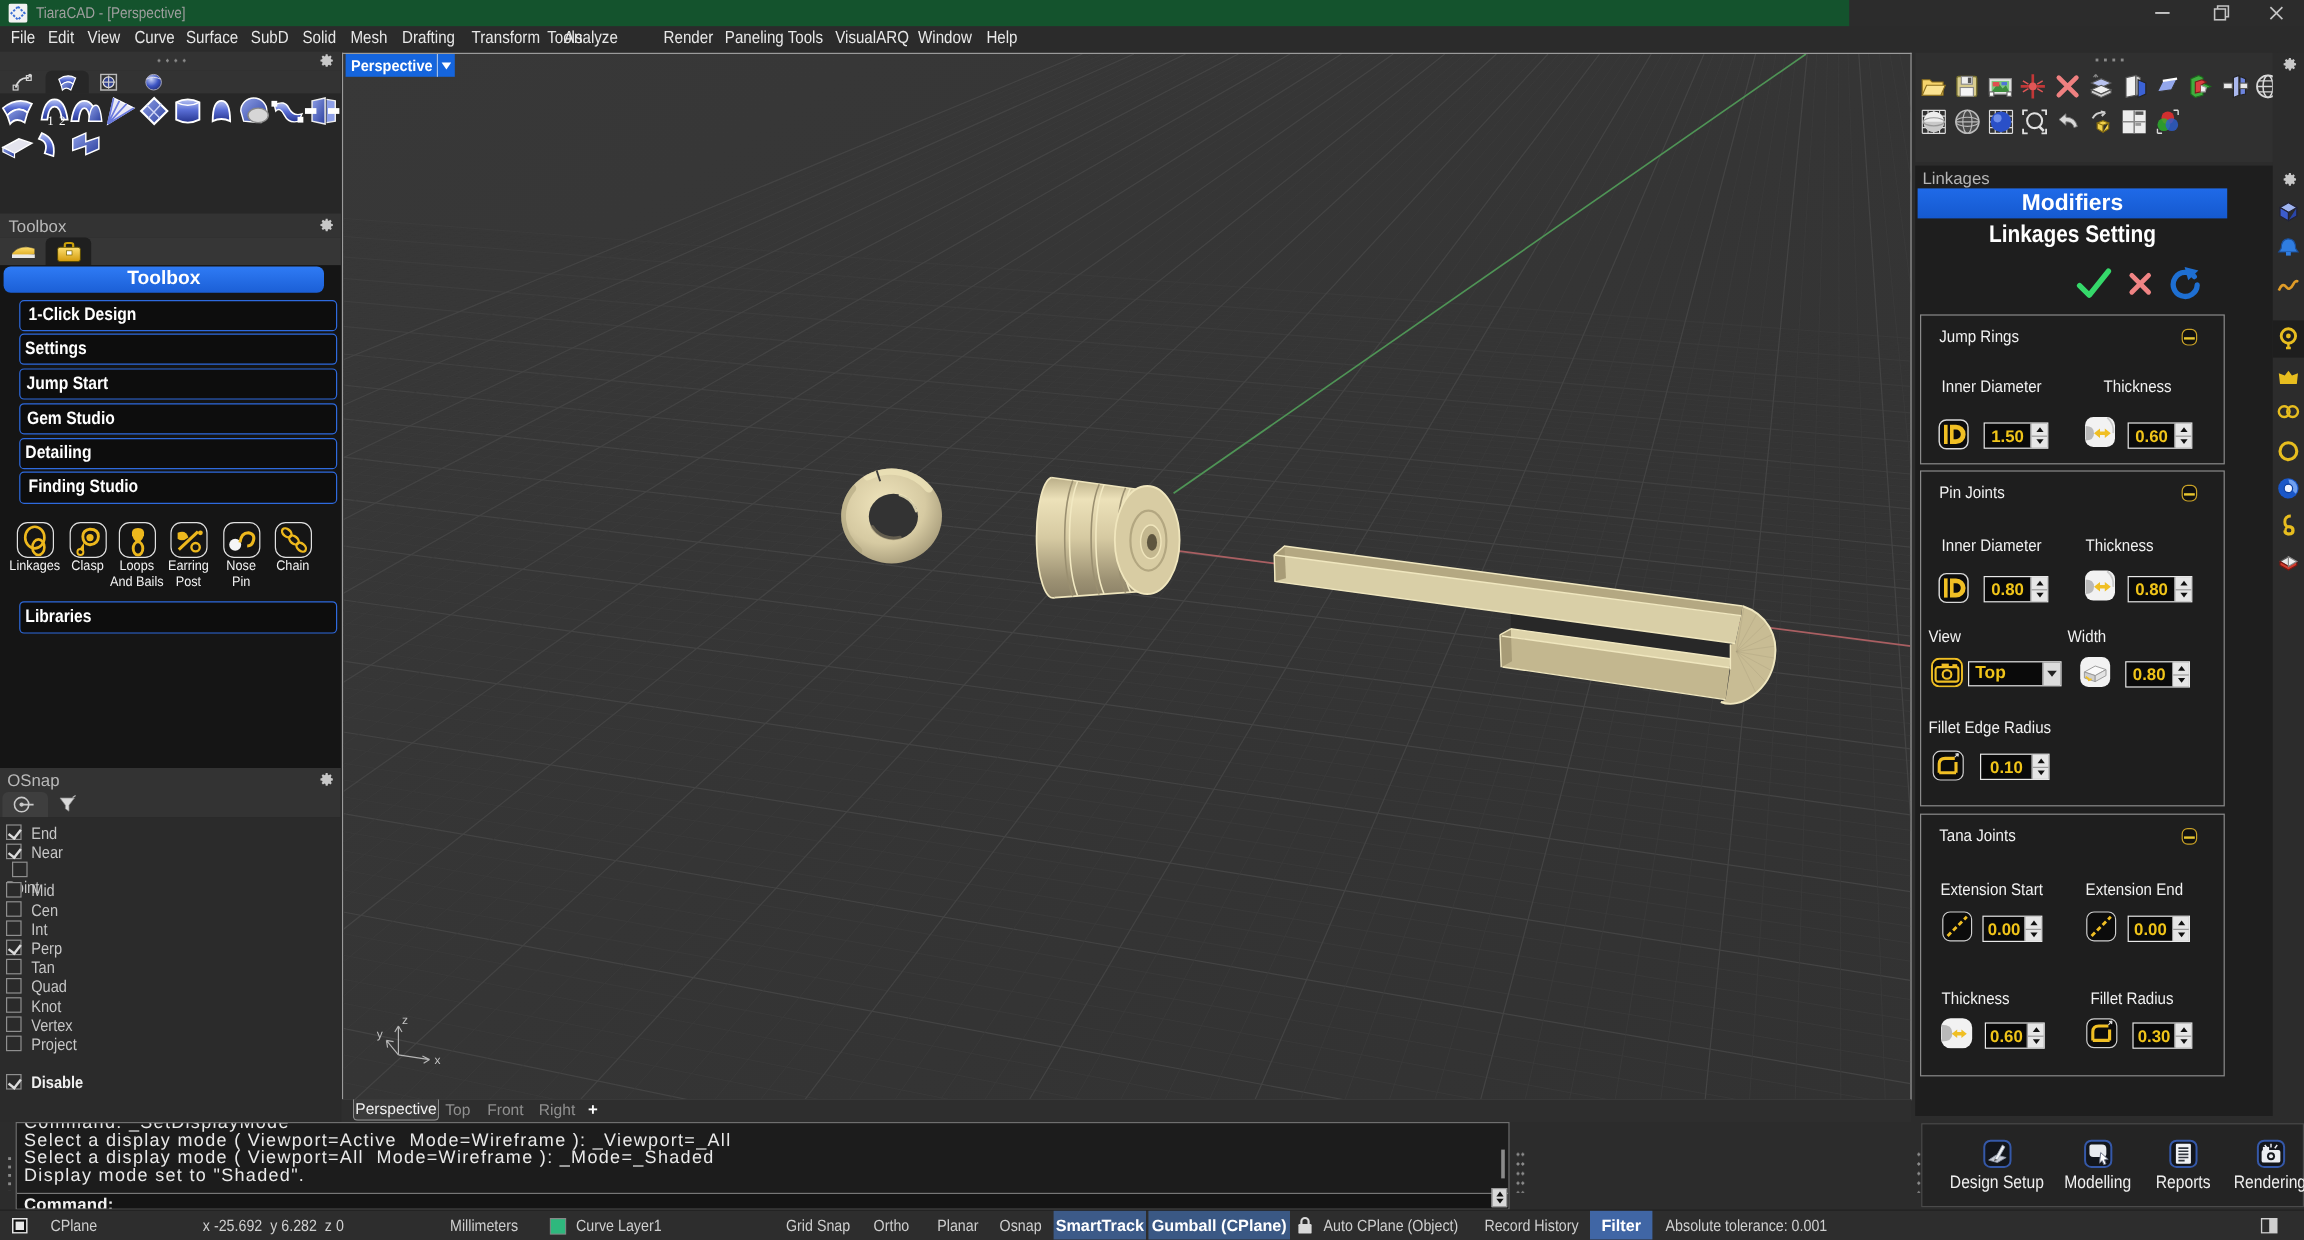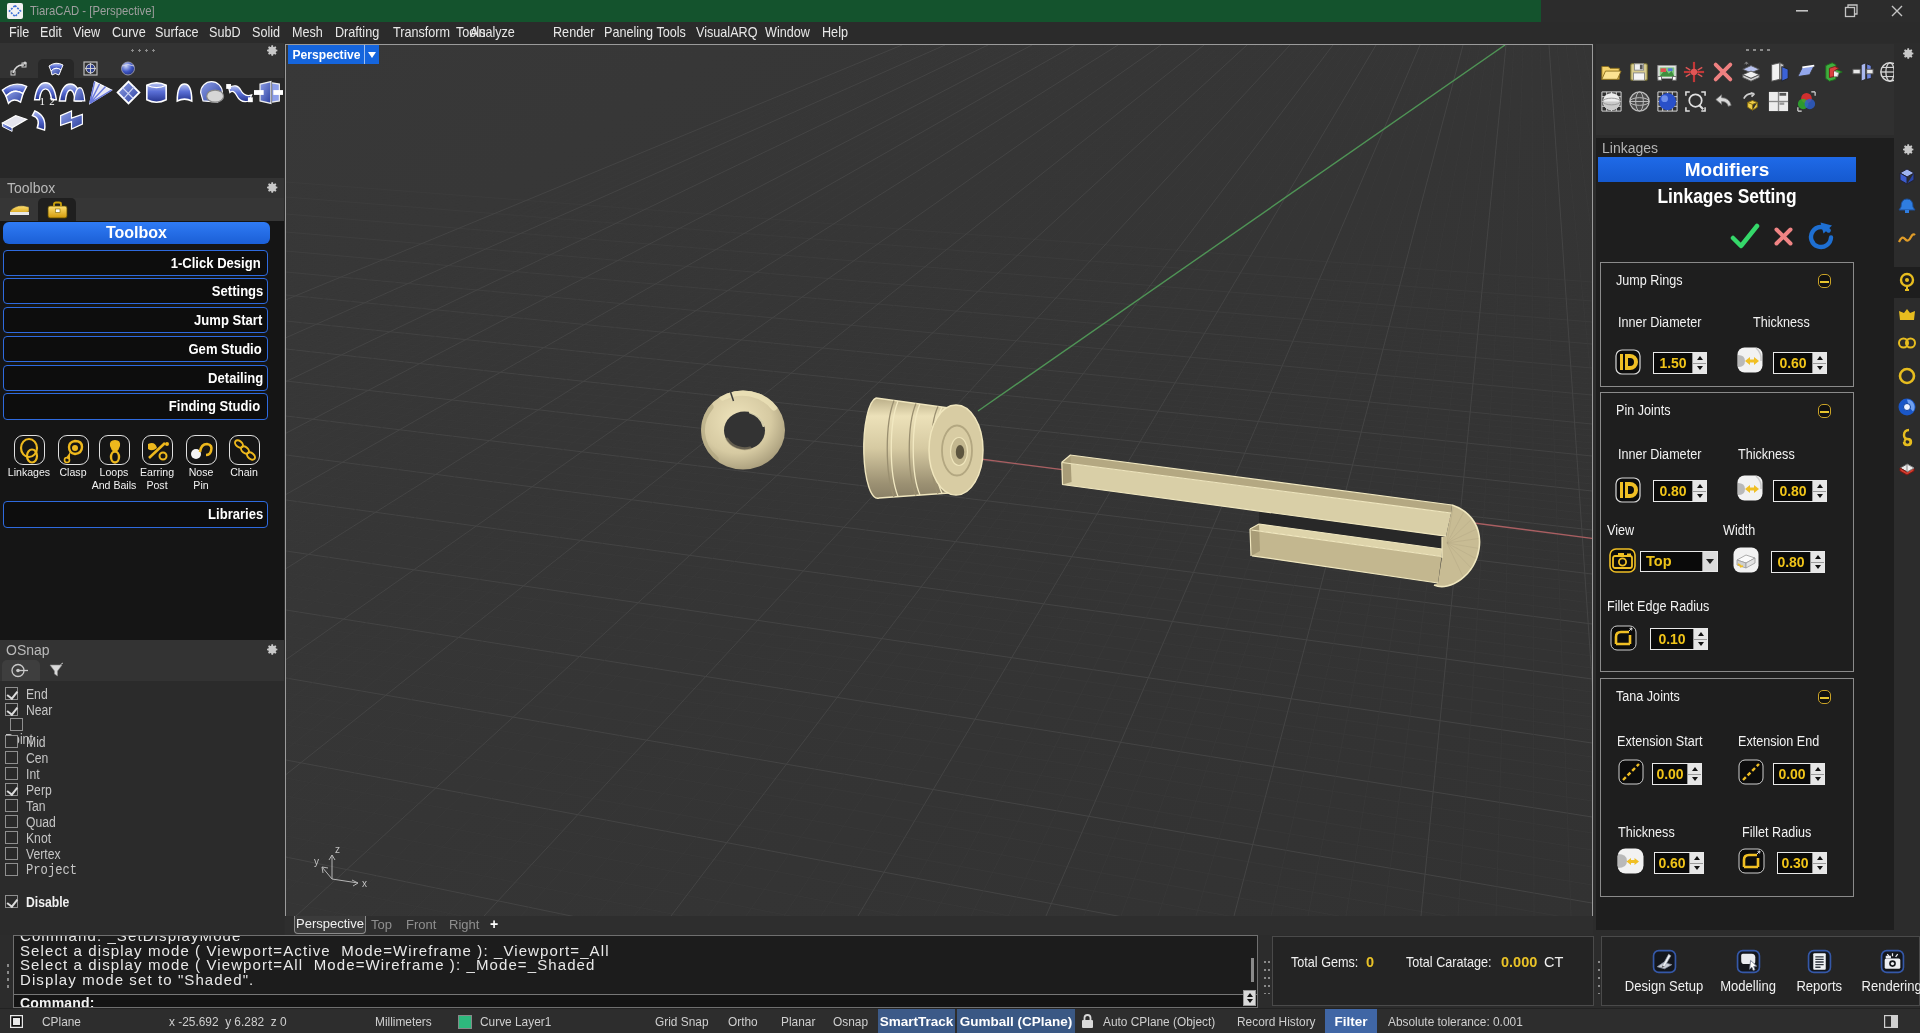--- a/index.html
+++ b/index.html
@@ -11,21 +11,21 @@
 .spin .val{flex:1;color:#f0c419;font-weight:bold;font-size:14px;text-align:center;line-height:20px}
 .spin .btns{width:14px;background:#d9d9d9;border-left:1px solid #9a9a9a;display:flex;flex-direction:column}
 .spin .btns div{flex:1;position:relative;background:#e6e6e6}
 .spin .btns div+div{border-top:1px solid #999}
 .spin .btns div::after{content:"";position:absolute;left:50%;top:50%;transform:translate(-50%,-50%);border-left:3.5px solid transparent;border-right:3.5px solid transparent}
 .spin .btns .up::after{border-bottom:4.5px solid #111}
 .spin .btns .dn::after{border-top:4.5px solid #111}
 .rlabel{position:absolute;color:#f2f2f2;font-size:14px;white-space:nowrap;transform:scaleX(0.9);transform-origin:0 50%}
 .colmin{position:absolute;width:13px;height:14px;border-radius:5px;background:#111;border:1px solid #c9a227}
 .colmin::after{content:"";position:absolute;left:1px;right:1px;top:6px;border-top:2px solid #e7c52e}
-.tbbtn{position:absolute;left:3px;width:265px;height:26px;background:#0d0d0d;border:1px solid #2e6ade;border-radius:4px;color:#fff;font-weight:bold;font-size:15px;text-align:right;line-height:24px}
+.tbbtn{position:absolute;left:16px;width:265px;height:26px;background:#0d0d0d;border:1px solid #2e6ade;border-radius:4px;color:#fff;font-weight:bold;font-size:15px;text-align:left;line-height:24px}
 .osrow{position:absolute;left:5px;display:flex;align-items:center;color:#c6c6c6;font-size:14px}
 .osrow .cb{width:13px;height:13px;border:1px solid #8f8f8f;background:#2a2a2a;margin-right:8px;position:relative}
 .osrow .cb.on::after{content:"";position:absolute;left:2.5px;top:0.5px;width:5px;height:7.5px;border-right:2px solid #dcdcdc;border-bottom:2px solid #dcdcdc;transform:rotate(38deg)}
 .sbitem{position:absolute;top:0;height:25px;line-height:25px;font-size:13.5px;color:#cfcfcf;white-space:nowrap;transform:scaleX(0.88);transform-origin:0 50%}
 .sq{display:inline-block;transform:scaleX(0.87);transform-origin:0 50%;white-space:nowrap}
 .sqc{display:inline-block;transform:scaleX(0.87);transform-origin:50% 50%;white-space:nowrap}
 </style></head>
 <body>
 
 <div class="abs" style="left:0;top:0;width:1541px;height:22px;background:#14532d">
@@ -308,21 +308,21 @@
         <span class="sq">Quad</span>
       </div>
 <div class="osrow" style="top:148.7px;">
         <span class="cb"></span>
         <span class="sq">Knot</span>
       </div>
 <div class="osrow" style="top:164.8px;">
         <span class="cb"></span>
         <span class="sq">Vertex</span>
       </div>
-<div class="osrow" style="top:180.8px;font-family:Liberation Mono, monospace;">
+<div class="osrow" style="top:180.8px;">
         <span class="cb"></span>
         <span class="sq">Project</span>
       </div>
 <div class="osrow" style="top:212.6px;font-weight:bold;color:#f0f0f0;">
         <span class="cb on"></span>
         <span class="sq">Disable</span>
       </div>
 </div>
 </div>
 
@@ -967,27 +967,20 @@
       </div>
       <div style="position:absolute;right:3px;top:22px;width:3px;height:24px;background:#8a8a8a"></div>
     </div>
 <div class="abs" style="left:1243px;top:55px;width:13px;height:16px;background:#d9d9d9;border:1px solid #999">
       <div style="position:absolute;left:2.5px;top:2px;border-left:3.5px solid transparent;border-right:3.5px solid transparent;border-bottom:4px solid #111"></div>
       <div style="position:absolute;left:2.5px;bottom:2px;border-left:3.5px solid transparent;border-right:3.5px solid transparent;border-top:4px solid #111"></div>
     </div>
 <div class="abs" style="left:6px;top:27px;width:4px;height:30px;background-image:radial-gradient(circle,#8a8a8a 1.3px,transparent 1.4px);background-size:4px 7px"></div>
 <div class="abs" style="left:1263px;top:23px;width:8px;height:36px;background-image:radial-gradient(circle,#8a8a8a 1.3px,transparent 1.4px);background-size:4px 8px"></div>
 <div class="abs" style="left:1597px;top:23px;width:4px;height:36px;background-image:radial-gradient(circle,#8a8a8a 1.3px,transparent 1.4px);background-size:4px 8px"></div>
-<div class="abs" style="left:1272px;top:1px;width:322px;height:70px;border:1px solid #4a4a4a;background:#242424">
-      <span style="position:absolute;left:18px;top:17px;font-size:14.5px;color:#f0f0f0"><span class="sq">Total Gems:</span></span>
-      <span style="position:absolute;left:93px;top:17px;font-size:14.5px;font-weight:bold;color:#e9c227">0</span>
-      <span style="position:absolute;left:133px;top:17px;font-size:14.5px;color:#f0f0f0"><span class="sq">Total Caratage:</span></span>
-      <span style="position:absolute;left:228px;top:17px;font-size:14.5px;font-weight:bold;color:#e9c227">0.000</span>
-      <span style="position:absolute;left:271px;top:17px;font-size:14.5px;color:#f0f0f0">CT</span>
-    </div>
 <div class="abs" style="left:1601px;top:1px;width:319px;height:70px;border:1px solid #4a4a4a;background:#242424">
 <svg class="abs" style="left:50px;top:12px" width="25" height="25" viewBox="0 0 24 24">
         <rect x="1.5" y="1.5" width="21" height="21" rx="5" fill="#13161c" stroke="#3558a8" stroke-width="1.6"></rect>
         <path d="M5 17 L11 13 L19 15 L12 19 Z" fill="#c9cdd6" stroke="#8b93a5" stroke-width="0.7"></path>
         <path d="M10 16 L16 5 L18 6.5 L12 17 Z" fill="#f0f2f5" stroke="#9aa2b2" stroke-width="0.7"></path>
         <path d="M10 16 l2 1 -2.8 0.9 Z" fill="#555"></path>
       </svg>
 <div class="abs" style="left:7px;top:40px;width:110px;text-align:center;font-size:15px;color:#f0f0f0"><span class="sqc">Design Setup</span></div>
 <svg class="abs" style="left:134px;top:12px" width="25" height="25" viewBox="0 0 24 24">
         <rect x="1.5" y="1.5" width="21" height="21" rx="5" fill="#13161c" stroke="#3558a8" stroke-width="1.6"></rect>

